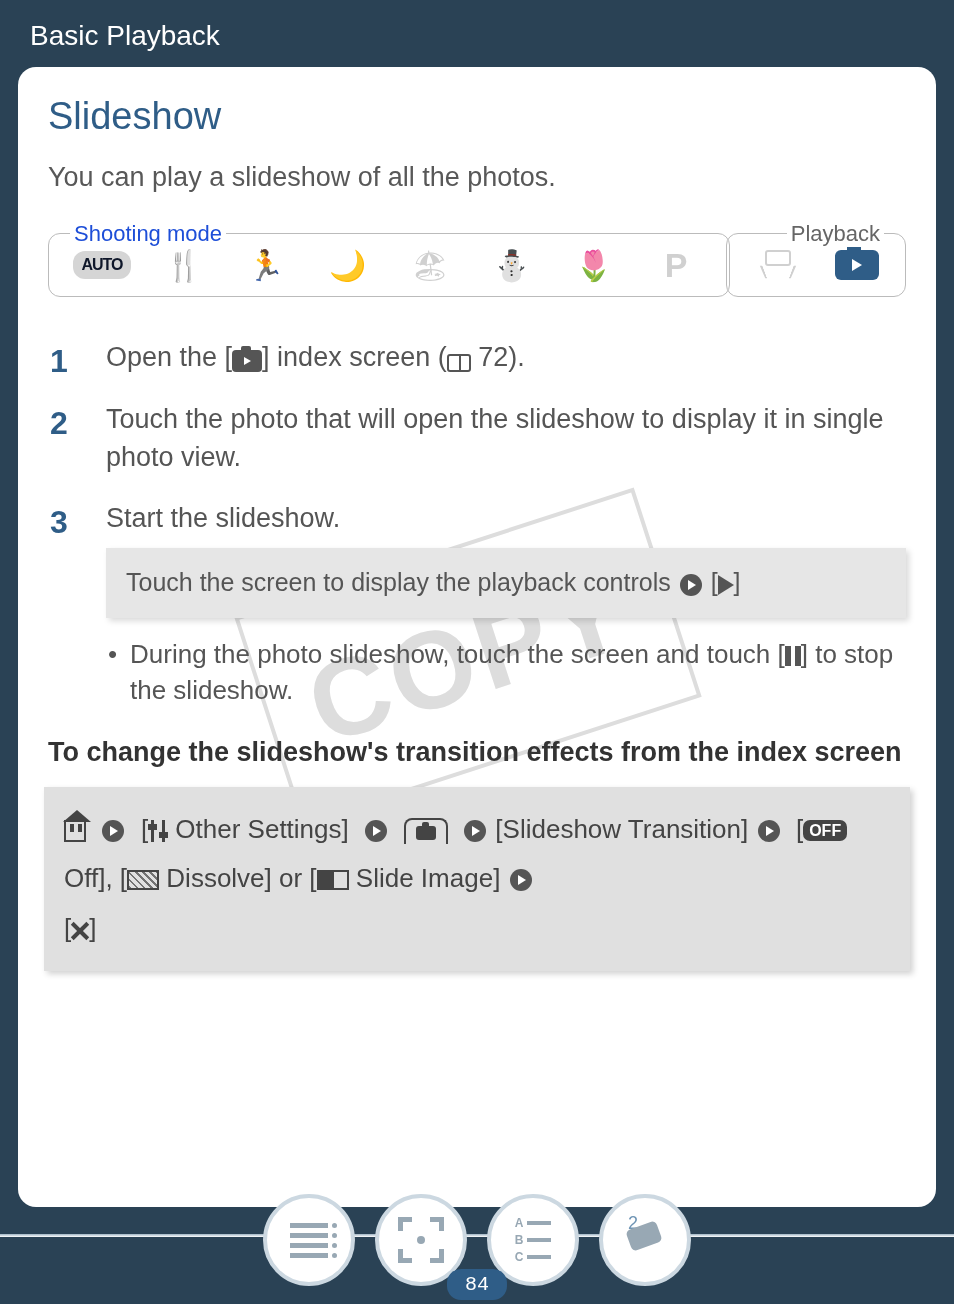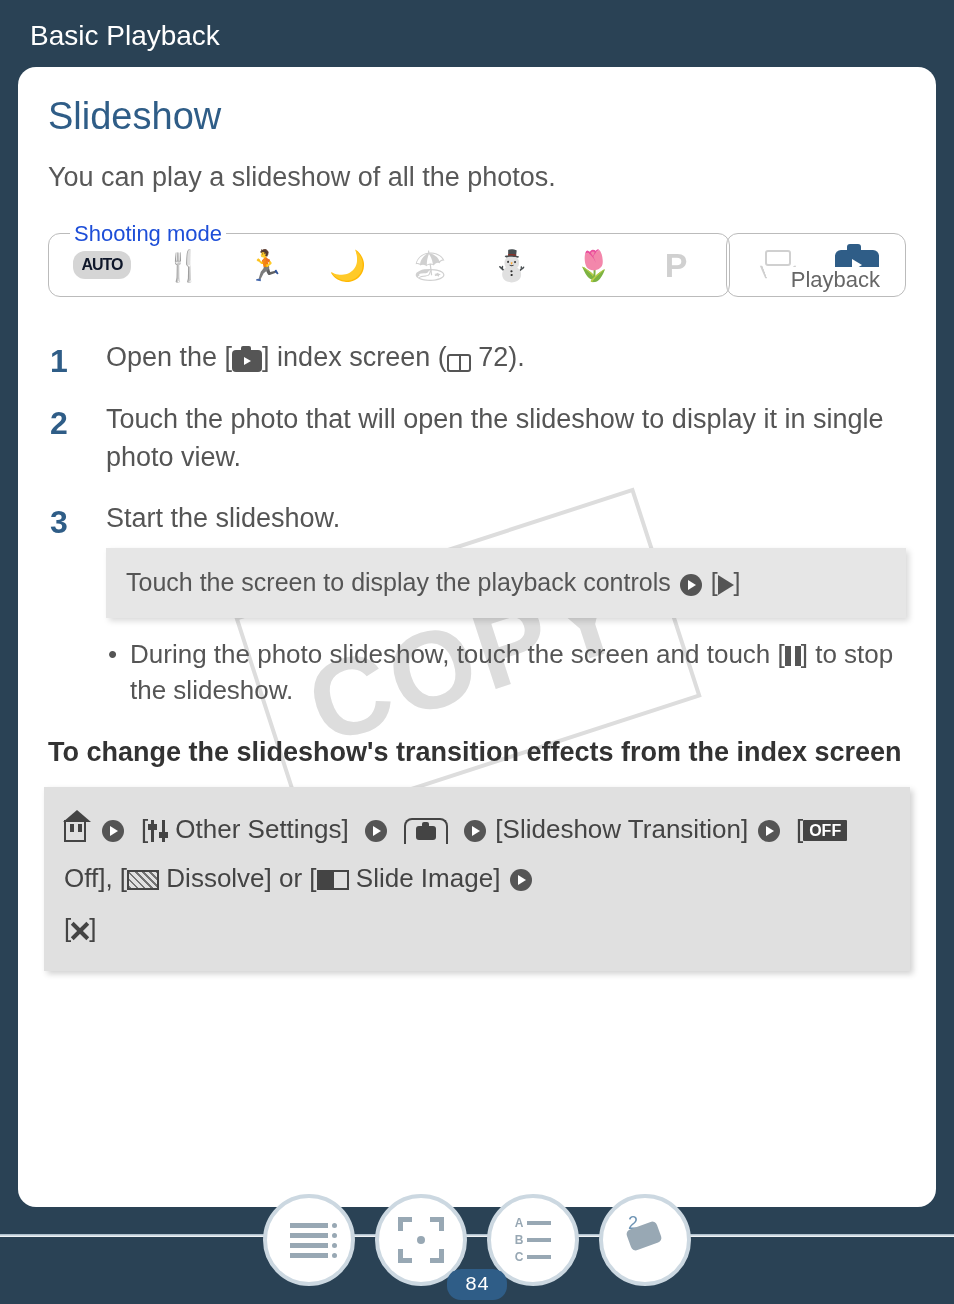--- a/index.html
+++ b/index.html
@@ -54,21 +54,20 @@
   }
   .modebar .label-right {
     position: absolute;
     top: 0;
     right: 22px;
     color: #666;
     font-size: 22px;
     background: #fff;
     padding: 0 4px;
     z-index: 2;
-    margin-top: 46px;
   }
   .modebar .box-left {
     position: absolute;
     top: 12px;
     left: 0;
     width: 682px;
     height: 64px;
     border: 1px solid #bbb;
     border-radius: 12px;
     display: flex;
@@ -270,21 +269,21 @@
   }
   .camera-tab-ic-inner {
     width: 20px; height: 14px; background: #444; border-radius: 3px; position: relative;
   }
   .camera-tab-ic-inner::before {
     content: ""; position: absolute; top: -4px; left: 6px; width: 7px; height: 4px;
     background: #444; border-radius: 2px 2px 0 0;
   }
   .off-badge {
     background: #444; color: #fff; font-size: 16px; font-weight: bold;
-    padding: 2px 6px; border-radius: 1px; vertical-align: middle;
+    padding: 2px 6px; border-radius: 7px; vertical-align: middle;
   }
   .dissolve-ic {
     display: inline-block; width: 32px; height: 20px; vertical-align: middle;
     border: 2px solid #444; position: relative; overflow: hidden;
   }
   .dissolve-ic::after {
     content: ""; position: absolute; inset: 0;
     background: repeating-linear-gradient(45deg, #444 0 2px, transparent 2px 5px);
     opacity: .7;
   }

